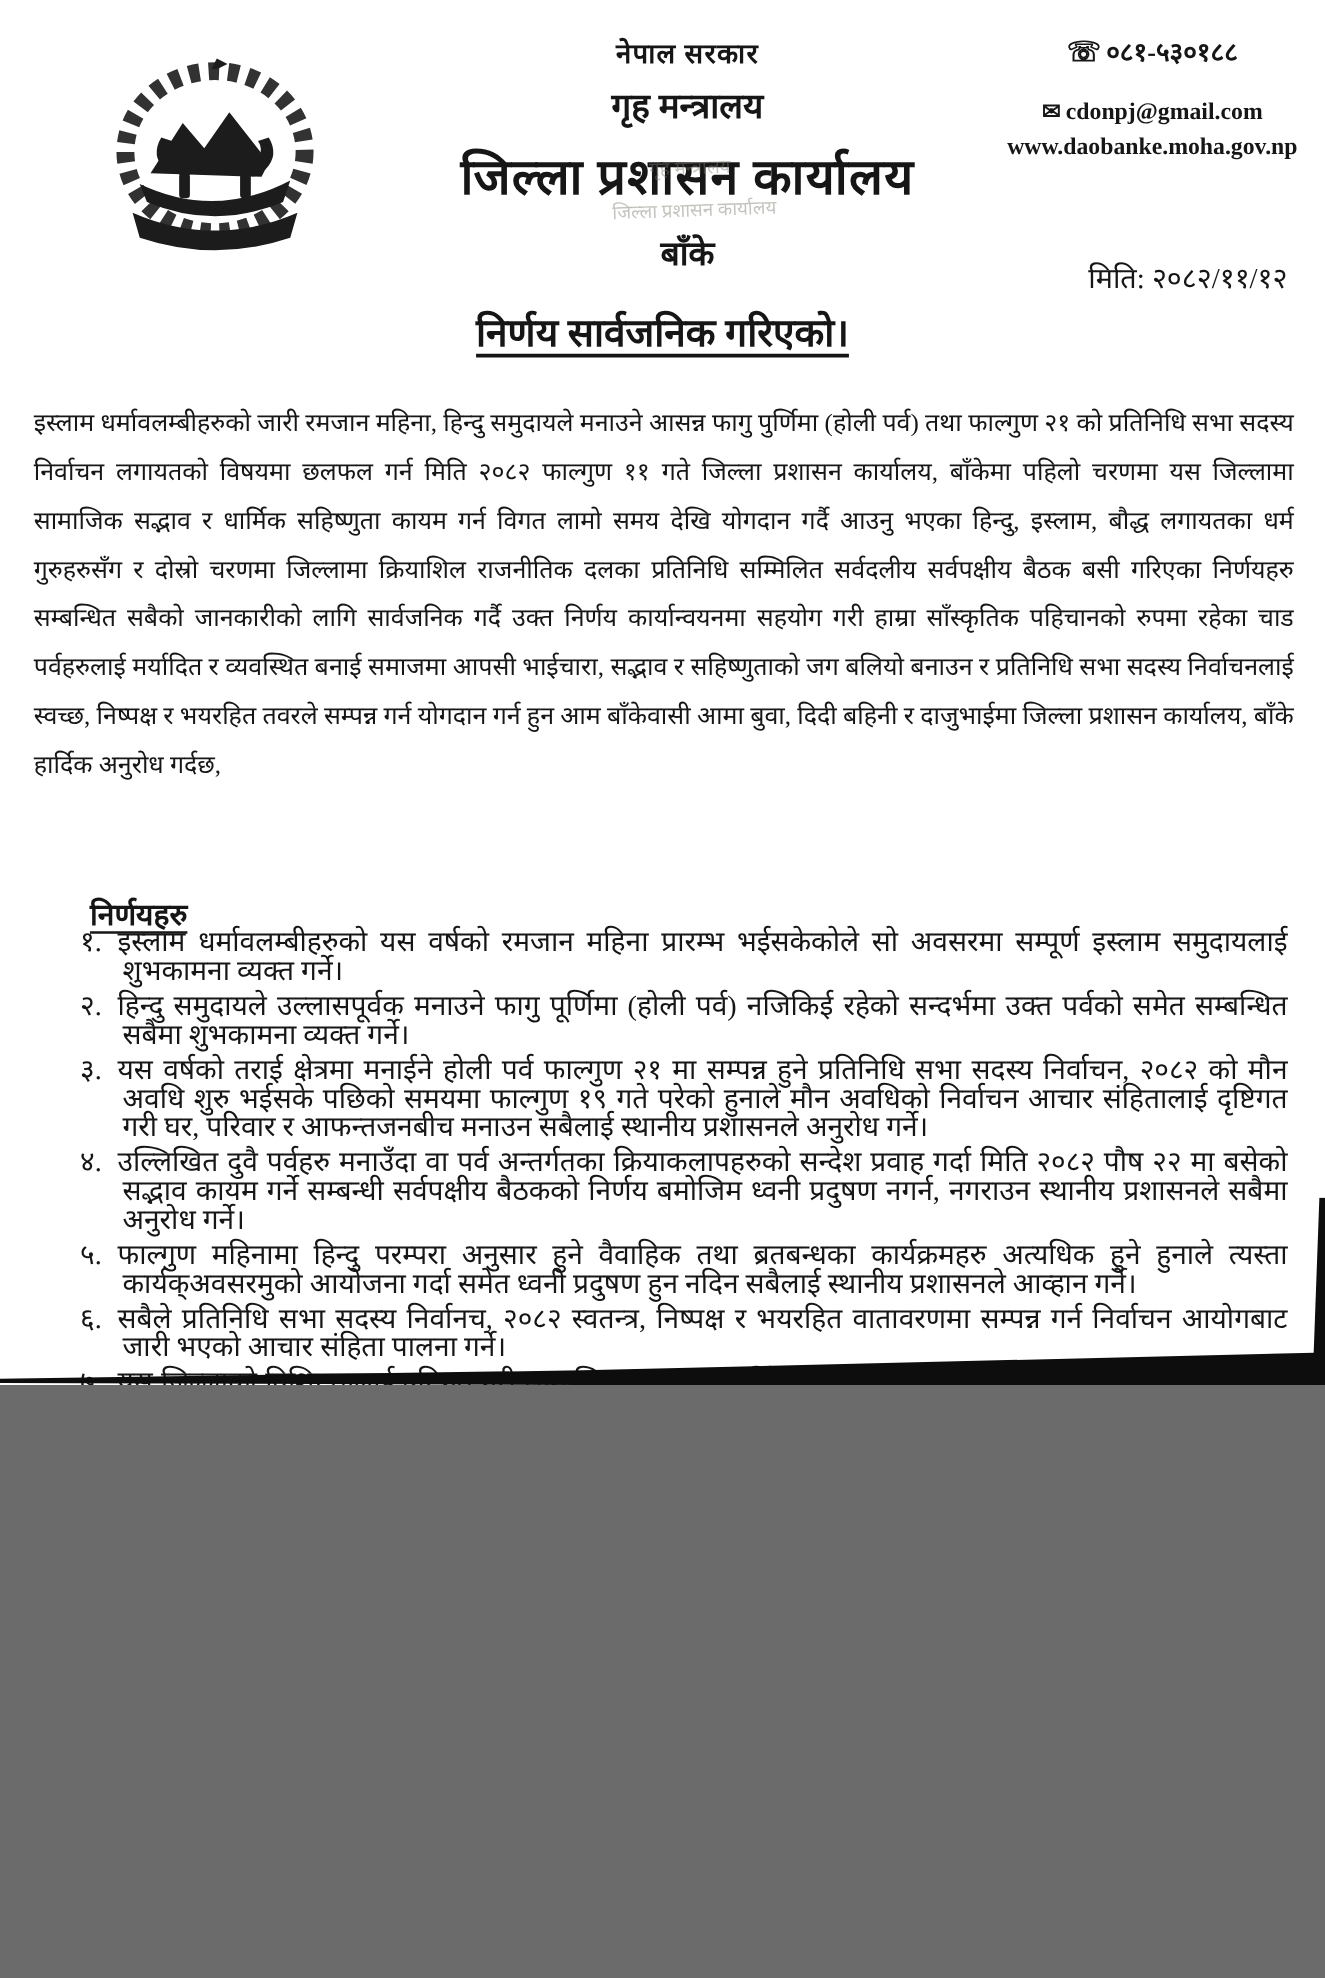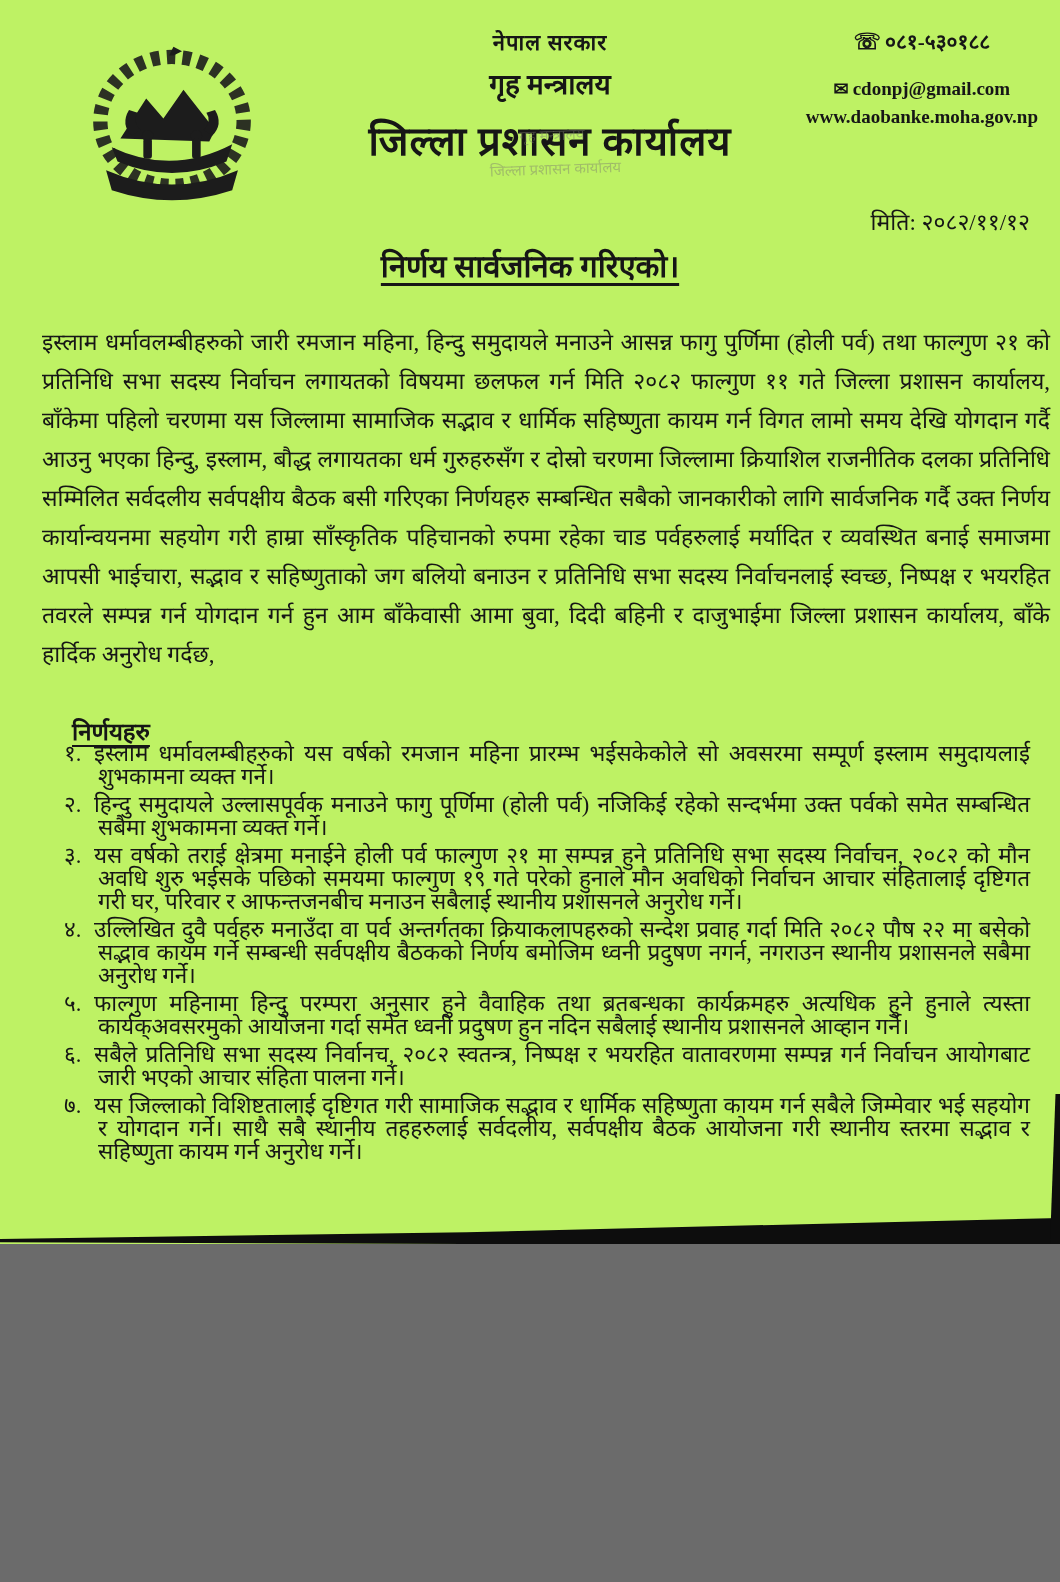--- a/index.html
+++ b/index.html
@@ -1,20 +1,20 @@
 <!DOCTYPE html>
 <html><head>
 <meta charset="utf-8">
 <style>
   html,body{margin:0;padding:0;background:#6b6b6b;}
   .page{
     position:relative;
-    width:1060px;height:1244px;
+    width:1060px;height:1108px;
     margin:0 auto;
-    background:#bef264;
+    background:#ffffff;
     overflow:hidden;
     font-family:"Liberation Serif","DejaVu Serif",serif;
     color:#161616;
   }
   
   .emblem{position:absolute;left:86px;top:40px;width:172px;height:180px;}
   .hdr-center{position:absolute;left:250px;top:26px;width:600px;text-align:center;}
   .gov-line{font-size:22px;font-weight:bold;letter-spacing:1px;}
   .ministry-line{font-size:28px;font-weight:bold;margin-top:8px;}
   .office-line{font-size:40px;font-weight:bold;margin-top:10px;letter-spacing:1px;}
@@ -36,21 +36,21 @@
   .stamp-watermark .arc{display:block;transform:rotate(4deg);}
   
   .doc-title{
     position:absolute;top:244px;left:0;width:100%;
     text-align:center;font-size:31px;font-weight:bold;
     text-decoration:underline;text-underline-offset:6px;
   }
   
   .intro{
     position:absolute;top:300px;left:27px;width:1008px;
-    font-size:23px;line-height:39px;text-align:justify;margin-left:15px;
+    font-size:20px;line-height:39px;text-align:justify;
   }
   .decisions-heading{
     position:absolute;top:702px;left:72px;
     font-size:24px;font-weight:bold;
     text-decoration:underline;text-underline-offset:5px;margin-top:12px;
   }
   .decisions{
     position:absolute;top:742px;left:64px;width:966px;
     margin:0;padding:0;list-style:none;
     font-size:22.5px;line-height:23px;
@@ -102,20 +102,21 @@
         <rect x="40" y="66" width="6" height="14" rx="2"></rect>
         <rect x="74" y="66" width="6" height="14" rx="2"></rect>
       </g>
     </svg>
   </div>
 
   <div class="hdr-center">
     <div class="gov-line">नेपाल सरकार</div>
     <div class="ministry-line">गृह मन्त्रालय</div>
     <div class="office-line">जिल्ला प्रशासन कार्यालय</div>
+    <div class="district-line">बाँके</div>
   </div>
 
   <div class="stamp-watermark">
     <span class="arc">गृह मन्त्रालय</span>
     <span class="arc">जिल्ला प्रशासन कार्यालय</span>
   </div>
 
   <div class="hdr-right">
     <div class="phone-line">
       <span class="phone-icon">☏</span><span>०८१-५३०१८८</span>

